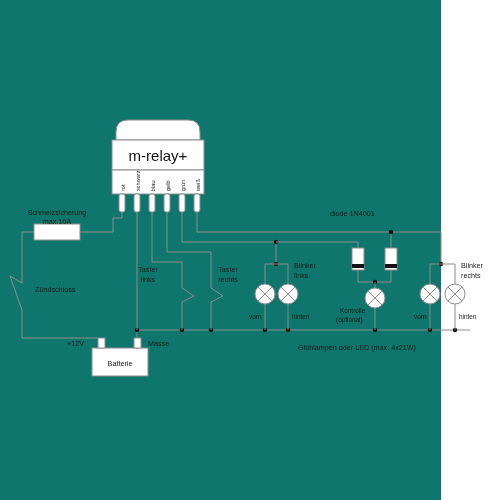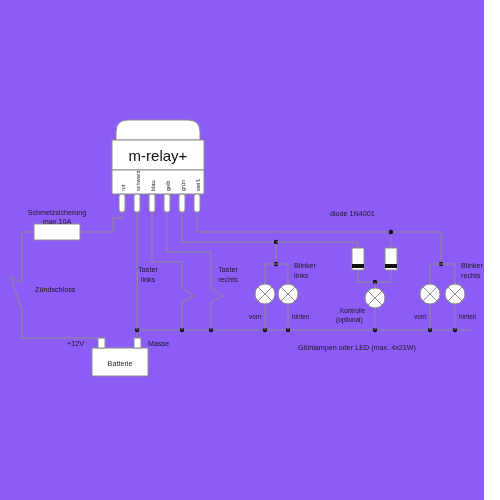--- a/index.html
+++ b/index.html
@@ -1,18 +1,18 @@
 <!DOCTYPE html>
 <html><head>
 <meta charset="utf-8">
 <style>
   html,body{margin:0;padding:0;background:#ffffff;}
   body{width:500px;height:500px;overflow:hidden;
        font-family:"Liberation Sans","DejaVu Sans",sans-serif;color:#1a1a1a;}
-  #stage{position:relative;width:484px;height:500px;background:#8b5cf6;}
+  #stage{position:relative;width:441px;height:500px;background:#0f766e;}
   svg{display:block;}
   .lbl{font-size:7.2px;fill:#1a1a1a;font-family:"Liberation Sans","DejaVu Sans",sans-serif;}
   .lbl-sm{font-size:6.4px;fill:#1a1a1a;font-family:"Liberation Sans","DejaVu Sans",sans-serif;}
   .lbl-pin{font-size:5.6px;fill:#1a1a1a;font-family:"Liberation Sans","DejaVu Sans",sans-serif;}
   .title{font-size:15px;fill:#111;font-family:"Liberation Sans","DejaVu Sans",sans-serif;}
   .wire{stroke:#8c8c8c;stroke-width:1;fill:none;}
   .body-ln{stroke:#8c8c8c;stroke-width:1;fill:#ffffff;}
   .lamp{stroke:#8c8c8c;stroke-width:1;fill:#ffffff;}
   .dot{fill:#111;}
   .diode-body{fill:#ffffff;stroke:#8c8c8c;stroke-width:1;}

